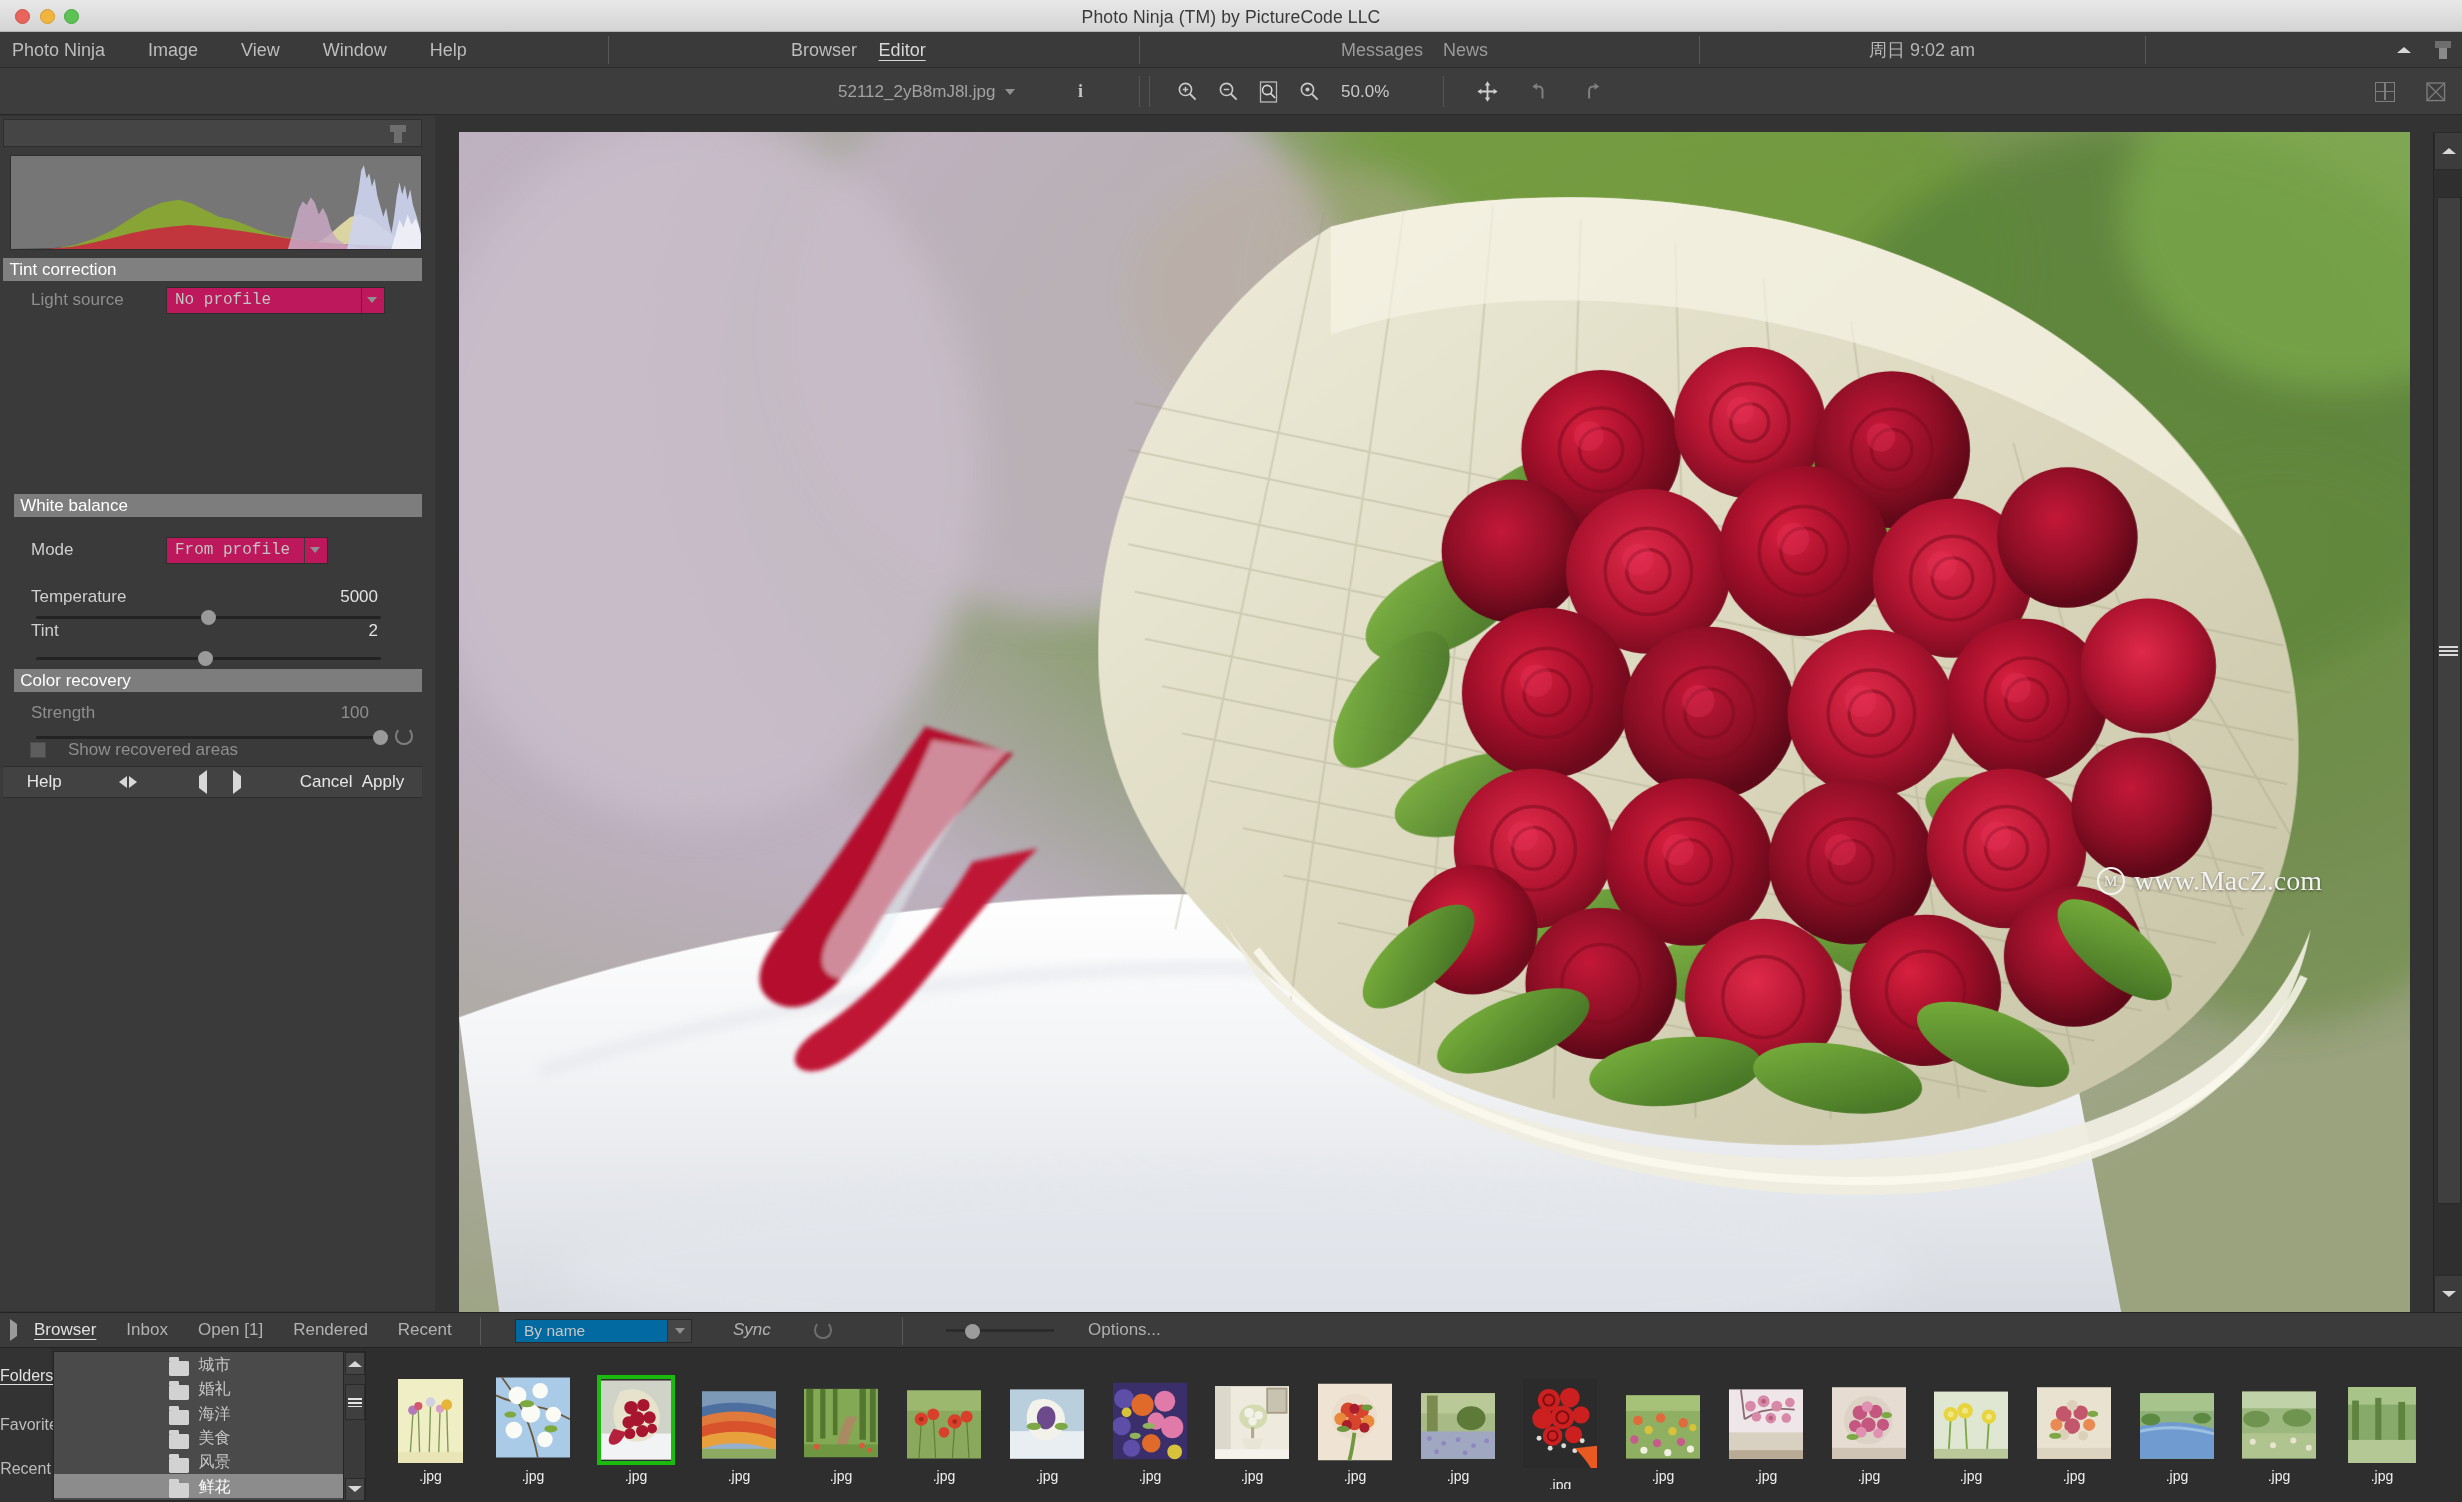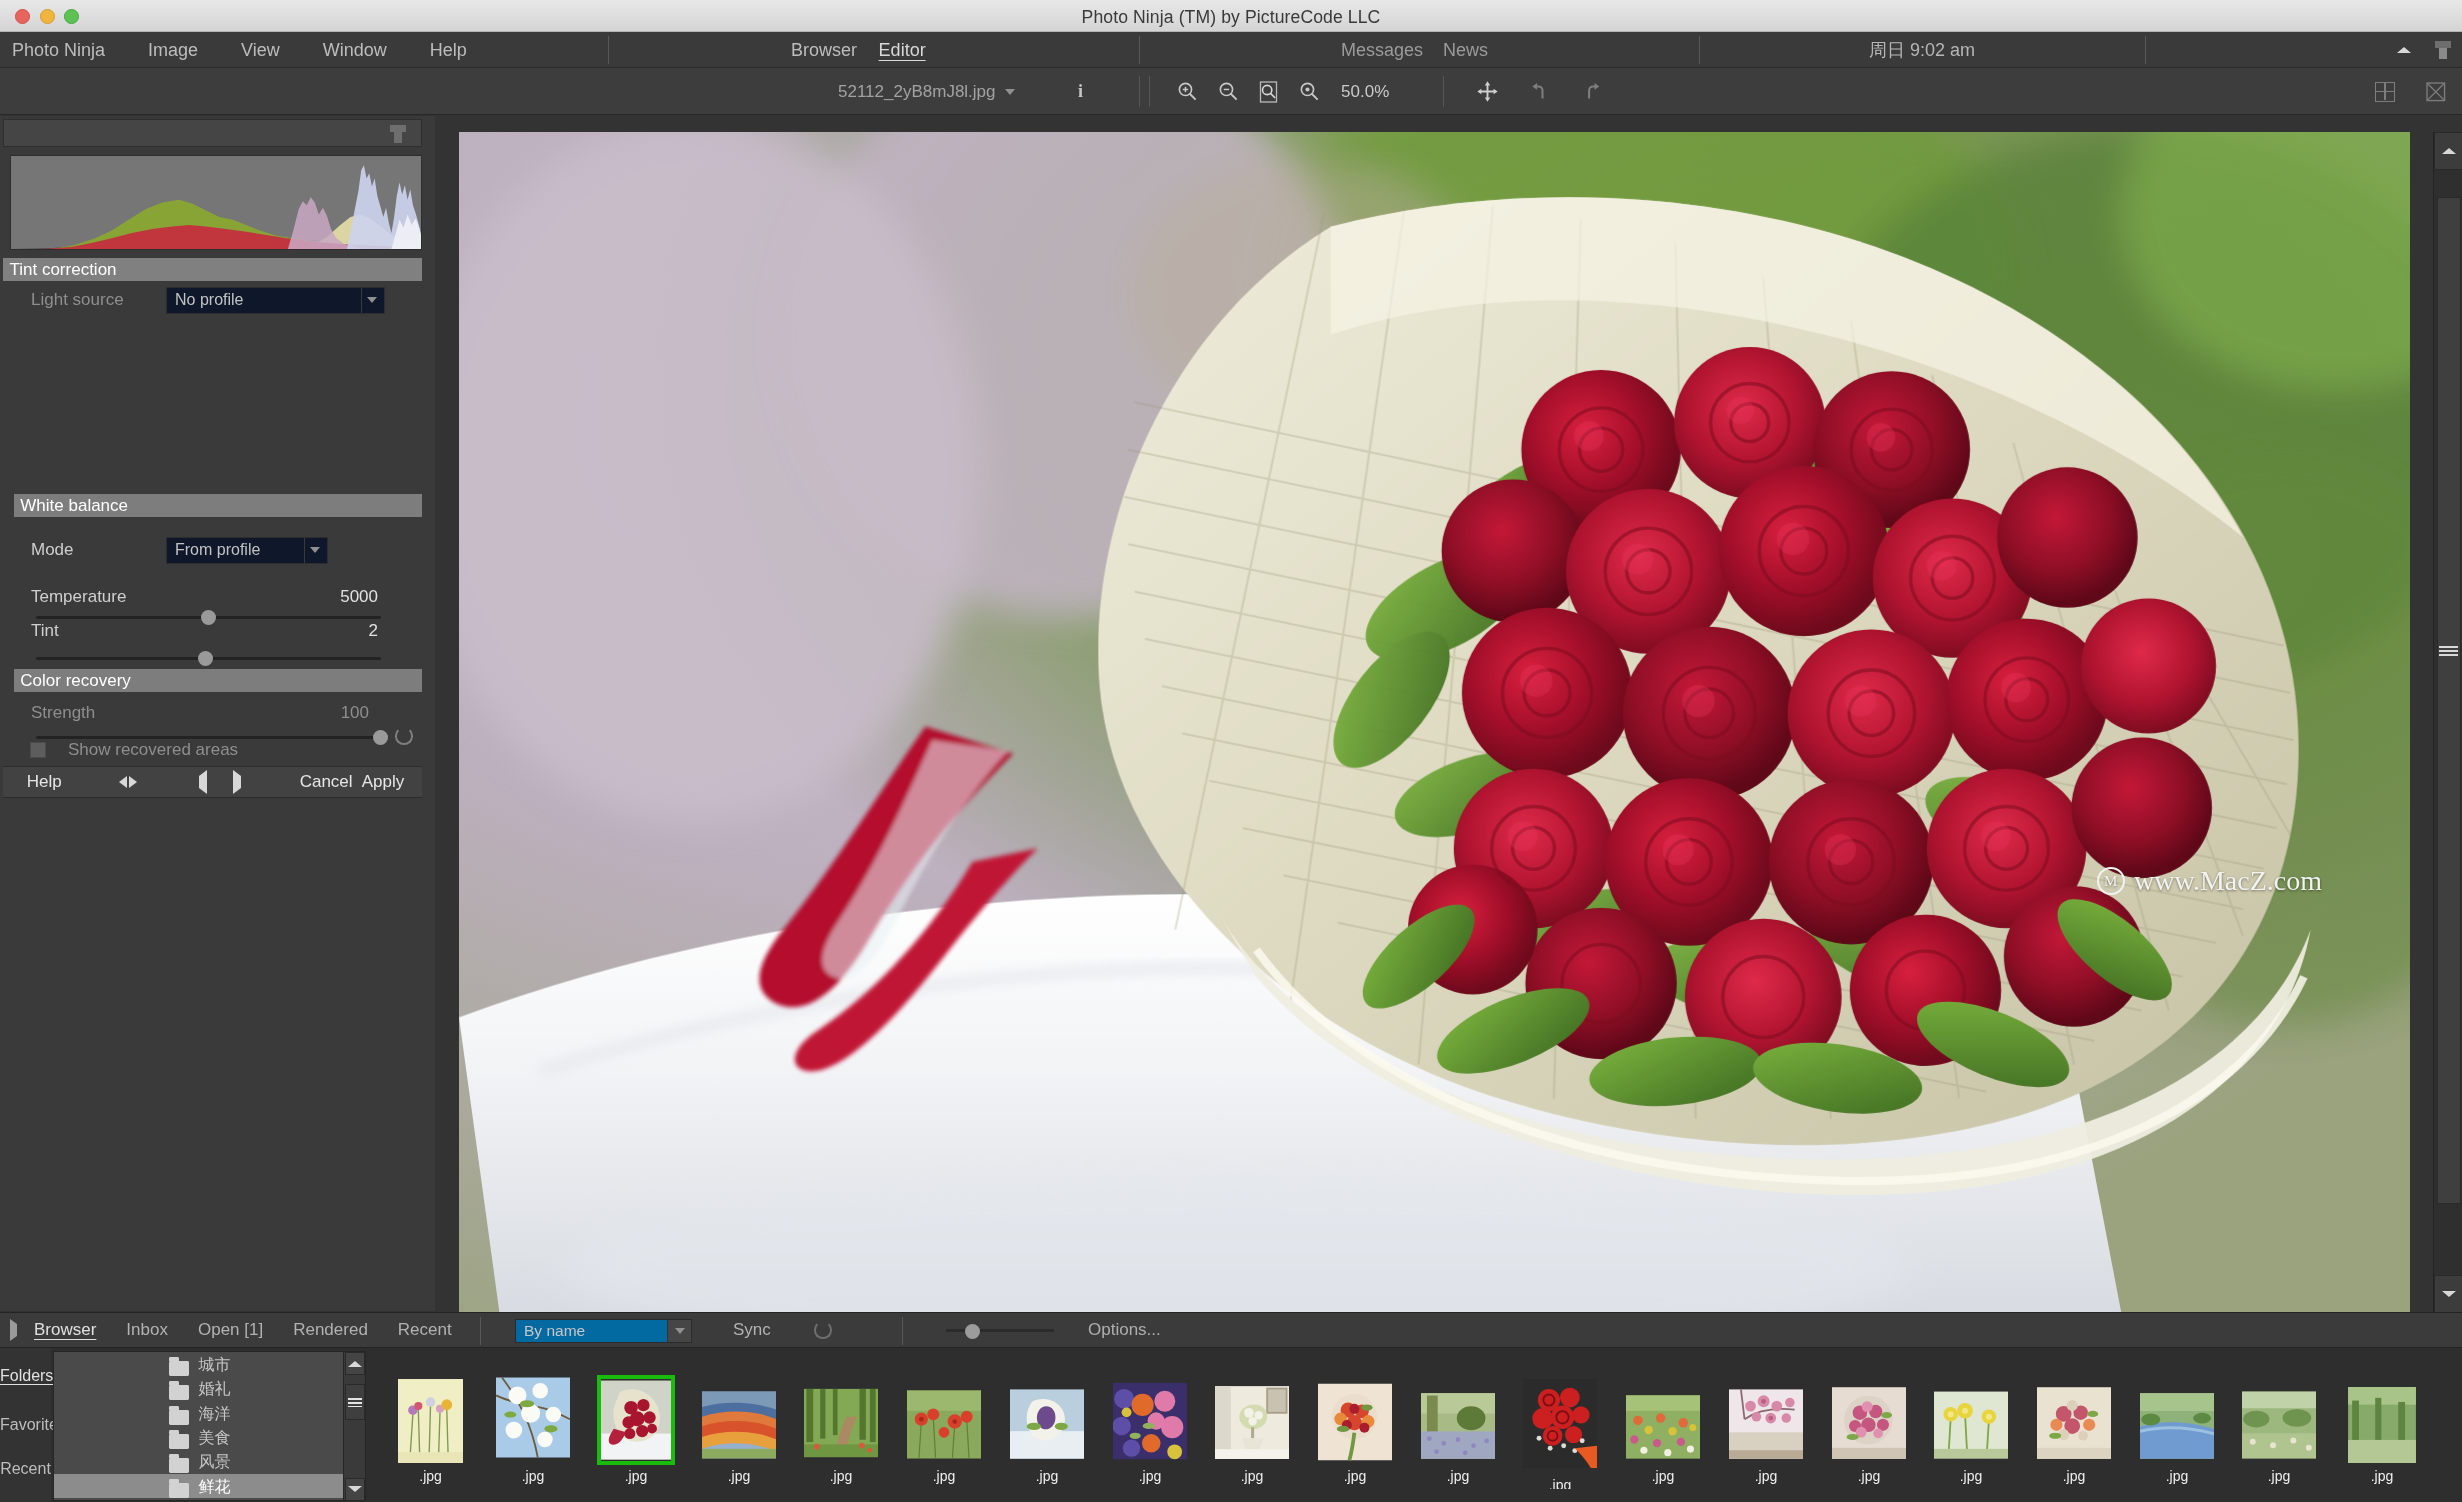--- a/index.html
+++ b/index.html
@@ -96,23 +96,23 @@
   .sect-head {
     position: absolute; left: 2.7px; width: 419px; height: 23px;
     background: #808080; color: #fff; font-size: 17px;
     display: flex; align-items: center; padding-left: 6.8px;
   }
   .sect-head.lite { background: #7d7d7d; }
   .row { position: absolute; left: 0; width: 435px; height: 30px; display: flex; align-items: center; }
   .lbl { font-size: 17px; color: #cfcfcf; }
   .lbl.dim { color: #8e8e8e; }
   .combo {
-    height: 27px; background: #0f172a; border: 0.7px solid #2d2d2d;
+    height: 27px; background: #be185d; border: 0.7px solid #2d2d2d;
     display: flex; align-items: center; justify-content: space-between;
-    color: #c3c3c3; font-size: 16px; padding: 0 2.7px 0 8px;
+    color: #c3c3c3; font-size: 16px; padding: 0 2.7px 0 8px; font-family: Liberation Mono, monospace;
   }
   .combo .arr { width: 20px; height: 100%; display:flex; align-items:center; justify-content:center;
                 border-left: 0.7px solid #3a3a3a; }
   .val { font-size: 17px; color: #e2e2e2; }
   .val.dim { color: #8e8e8e; }
   .track { position: absolute; height: 2.7px; background: #232323; border-radius: 1.4px; }
   .knob { position: absolute; width: 15px; height: 15px; border-radius: 50%; background: #9a9a9a; }
   .chk { position: absolute; width: 16px; height: 16px; background: #5d5d5d; border: 0.7px solid #4a4a4a; }
   .reseticon { position: absolute; width: 17.6px; height: 17.6px; border: 2px solid #7e7e7e; border-radius: 50%;
                border-top-color: transparent; }
@@ -156,21 +156,21 @@
   }
   .bb-tabs { position: absolute; left: 34px; display: flex; align-items: center; gap: 30px; }
   .bb-tabs .t { font-size: 17px; color: #b2b2b2; }
   .bb-tabs .t.active { color: #e0e0e0; text-decoration: underline; text-underline-offset: 4px; }
   .bb-expand { position: absolute; left: 9.5px; }
   .bb-combo { position: absolute; left: 515px; top: 6px; width: 177px; height: 24px;
               background: #0369a1; border: 0.7px solid #2a2a2a; display:flex; align-items:center;
               justify-content: space-between; color: #c6c6c6; font-size: 15.5px; padding-left: 8px; }
   .bb-combo .arr { width: 24px; height: 100%; display:flex; align-items:center; justify-content:center;
                    border-left: 0.7px solid #333; background: #464646; }
-  .bb-sync { position: absolute; left: 733px; font-size: 17px; color: #b2b2b2; }
+  .bb-sync { position: absolute; left: 733px; font-size: 17px; color: #b2b2b2; font-style: italic; }
   .bb-refresh { position: absolute; left: 814px; width: 17.6px; height: 17.6px; border: 2px solid #6e6e6e;
                 border-radius: 50%; border-top-color: transparent; }
   .bb-sizeslider { position: absolute; left: 946px; top: 16px; width: 108px; height: 2.7px; background: #2b2b2b; }
   .bb-sizeknob { position: absolute; left: 965px; top: 10.8px; width: 15px; height: 15px; border-radius: 50%; background: #9c9c9c; }
   .bb-options { position: absolute; left: 1088px; font-size: 17px; color: #aeaeae; }
 
   
   .bottom { position: absolute; left: 0; top: 1348px; width: 2462px; height: 155px; background: #2e2e2e; }
   .sidetabs { position: absolute; left: 0; top: 0; width: 51px; height: 155px; background: #333333; }
   .sidetabs .st { position: absolute; left: 0; width: 51px; text-align: center; font-size: 16px; color: #bdbdbd; }

